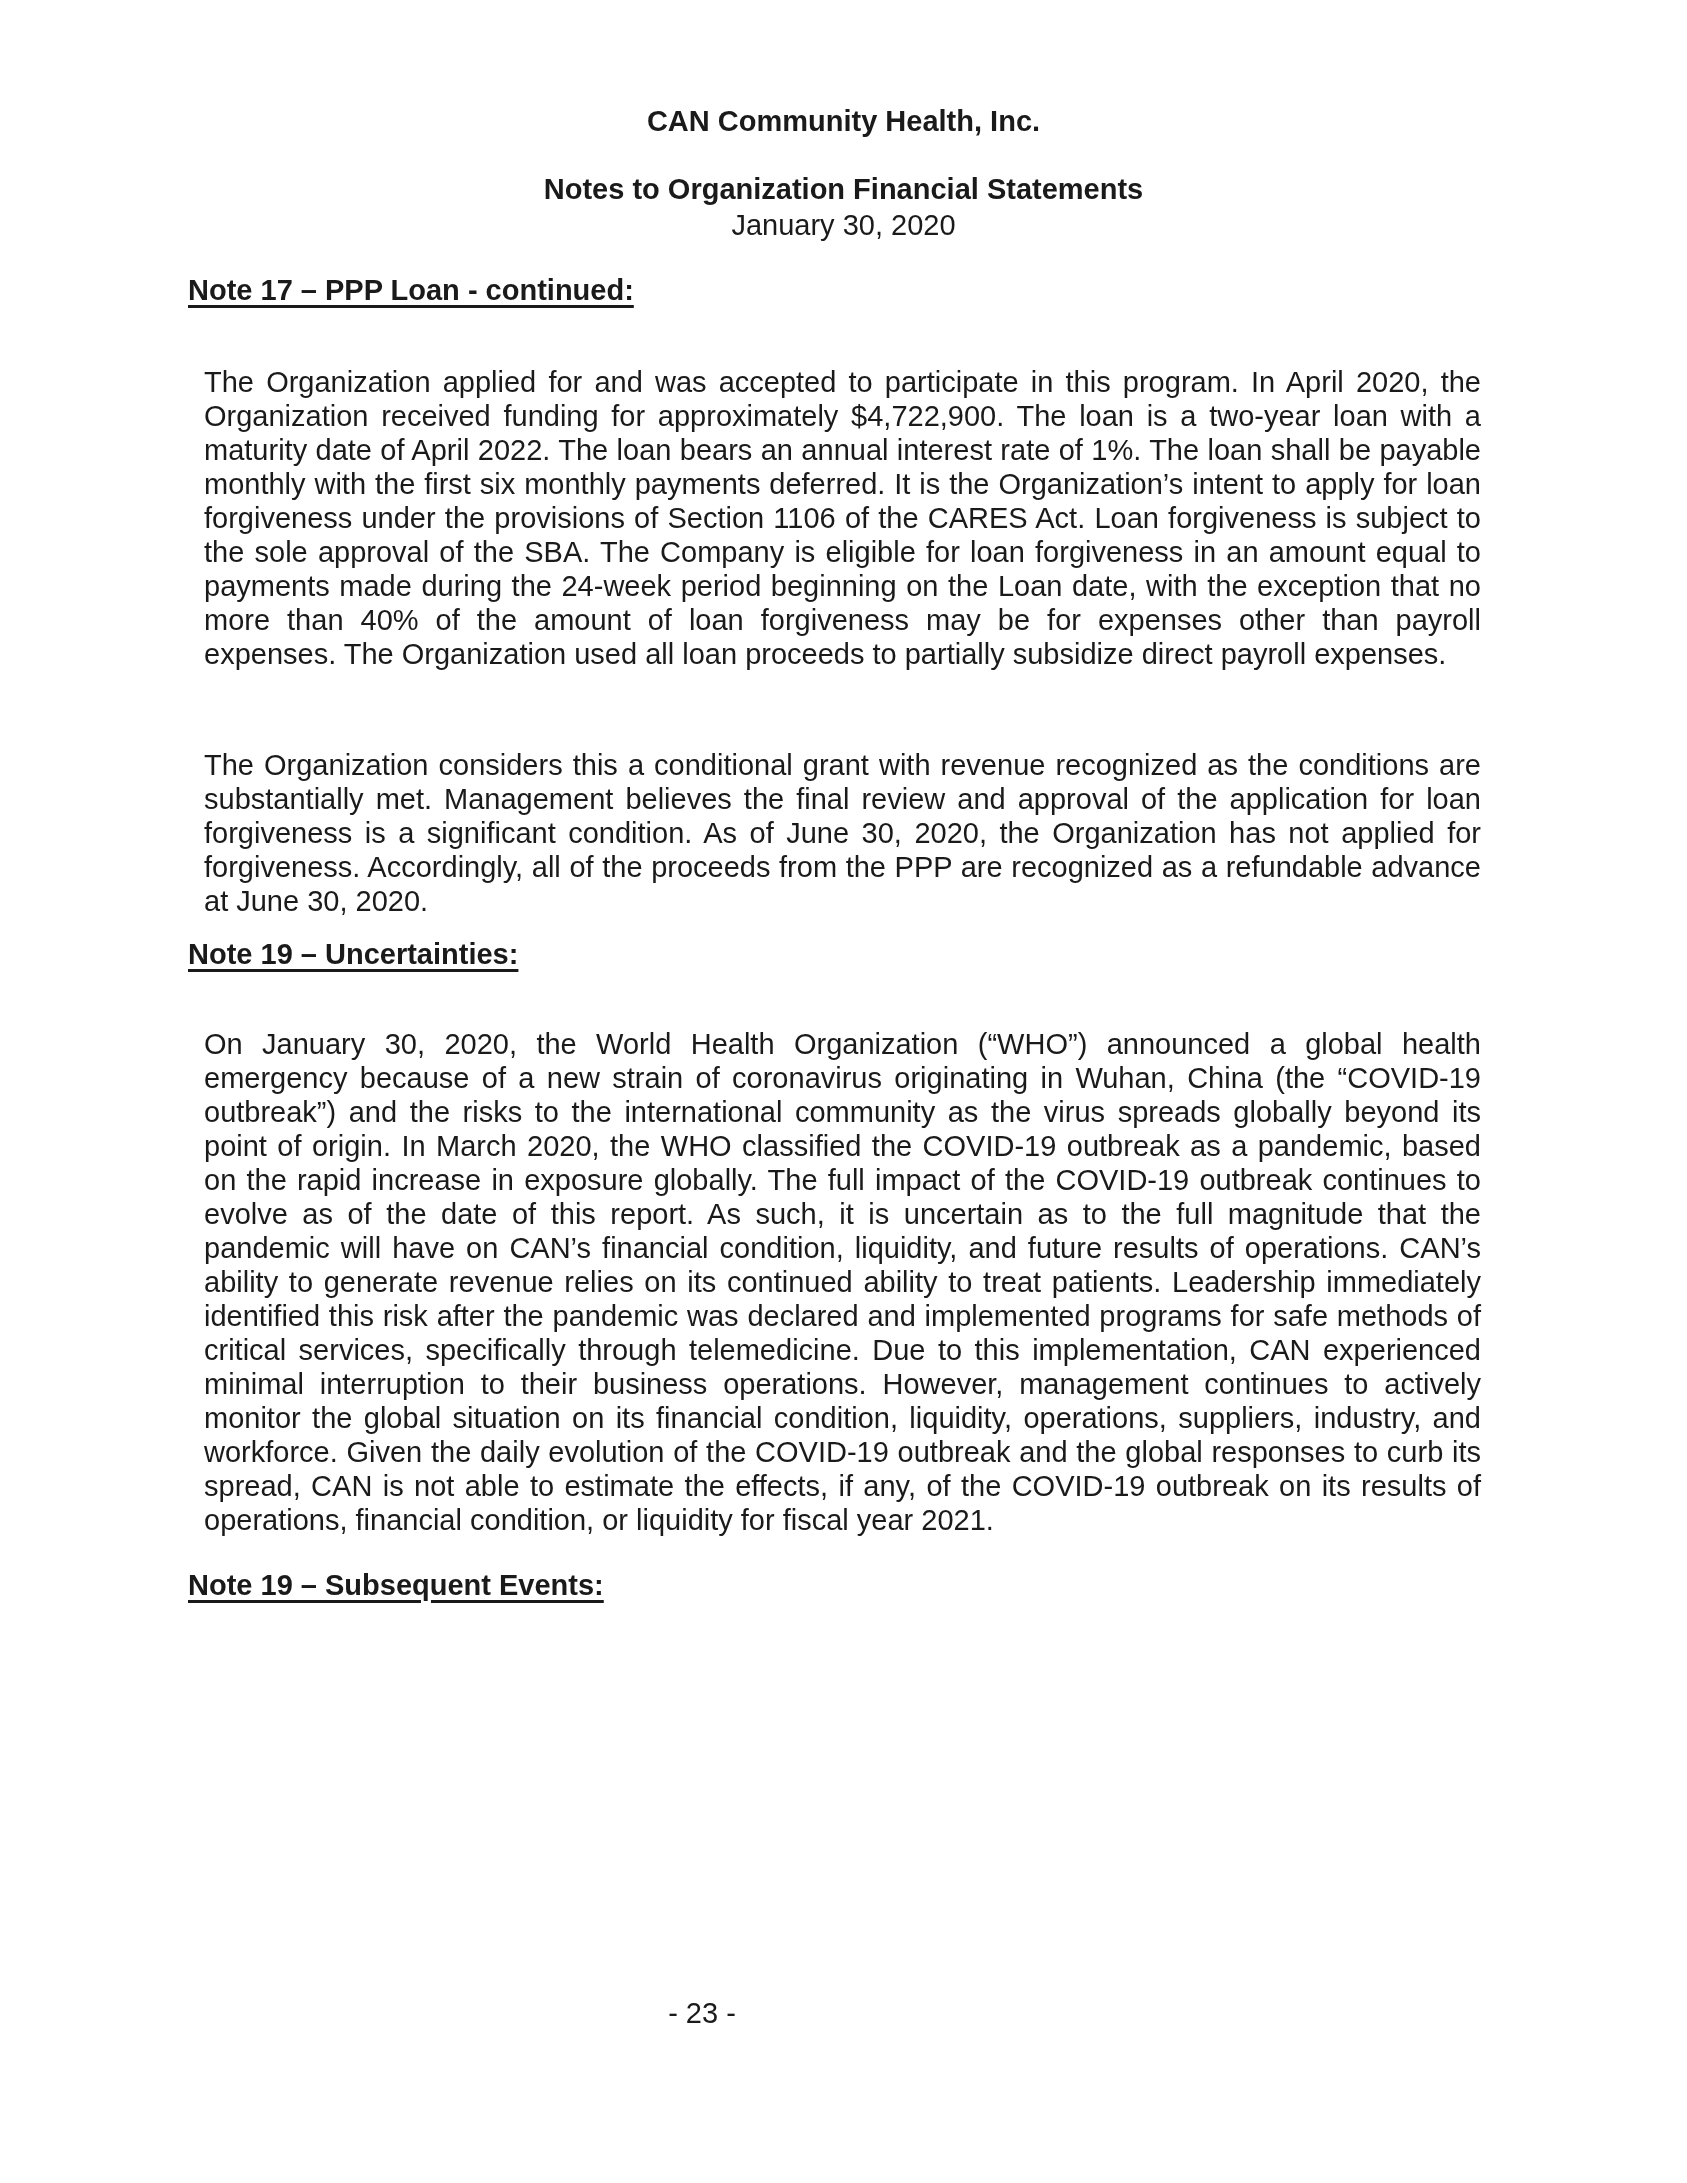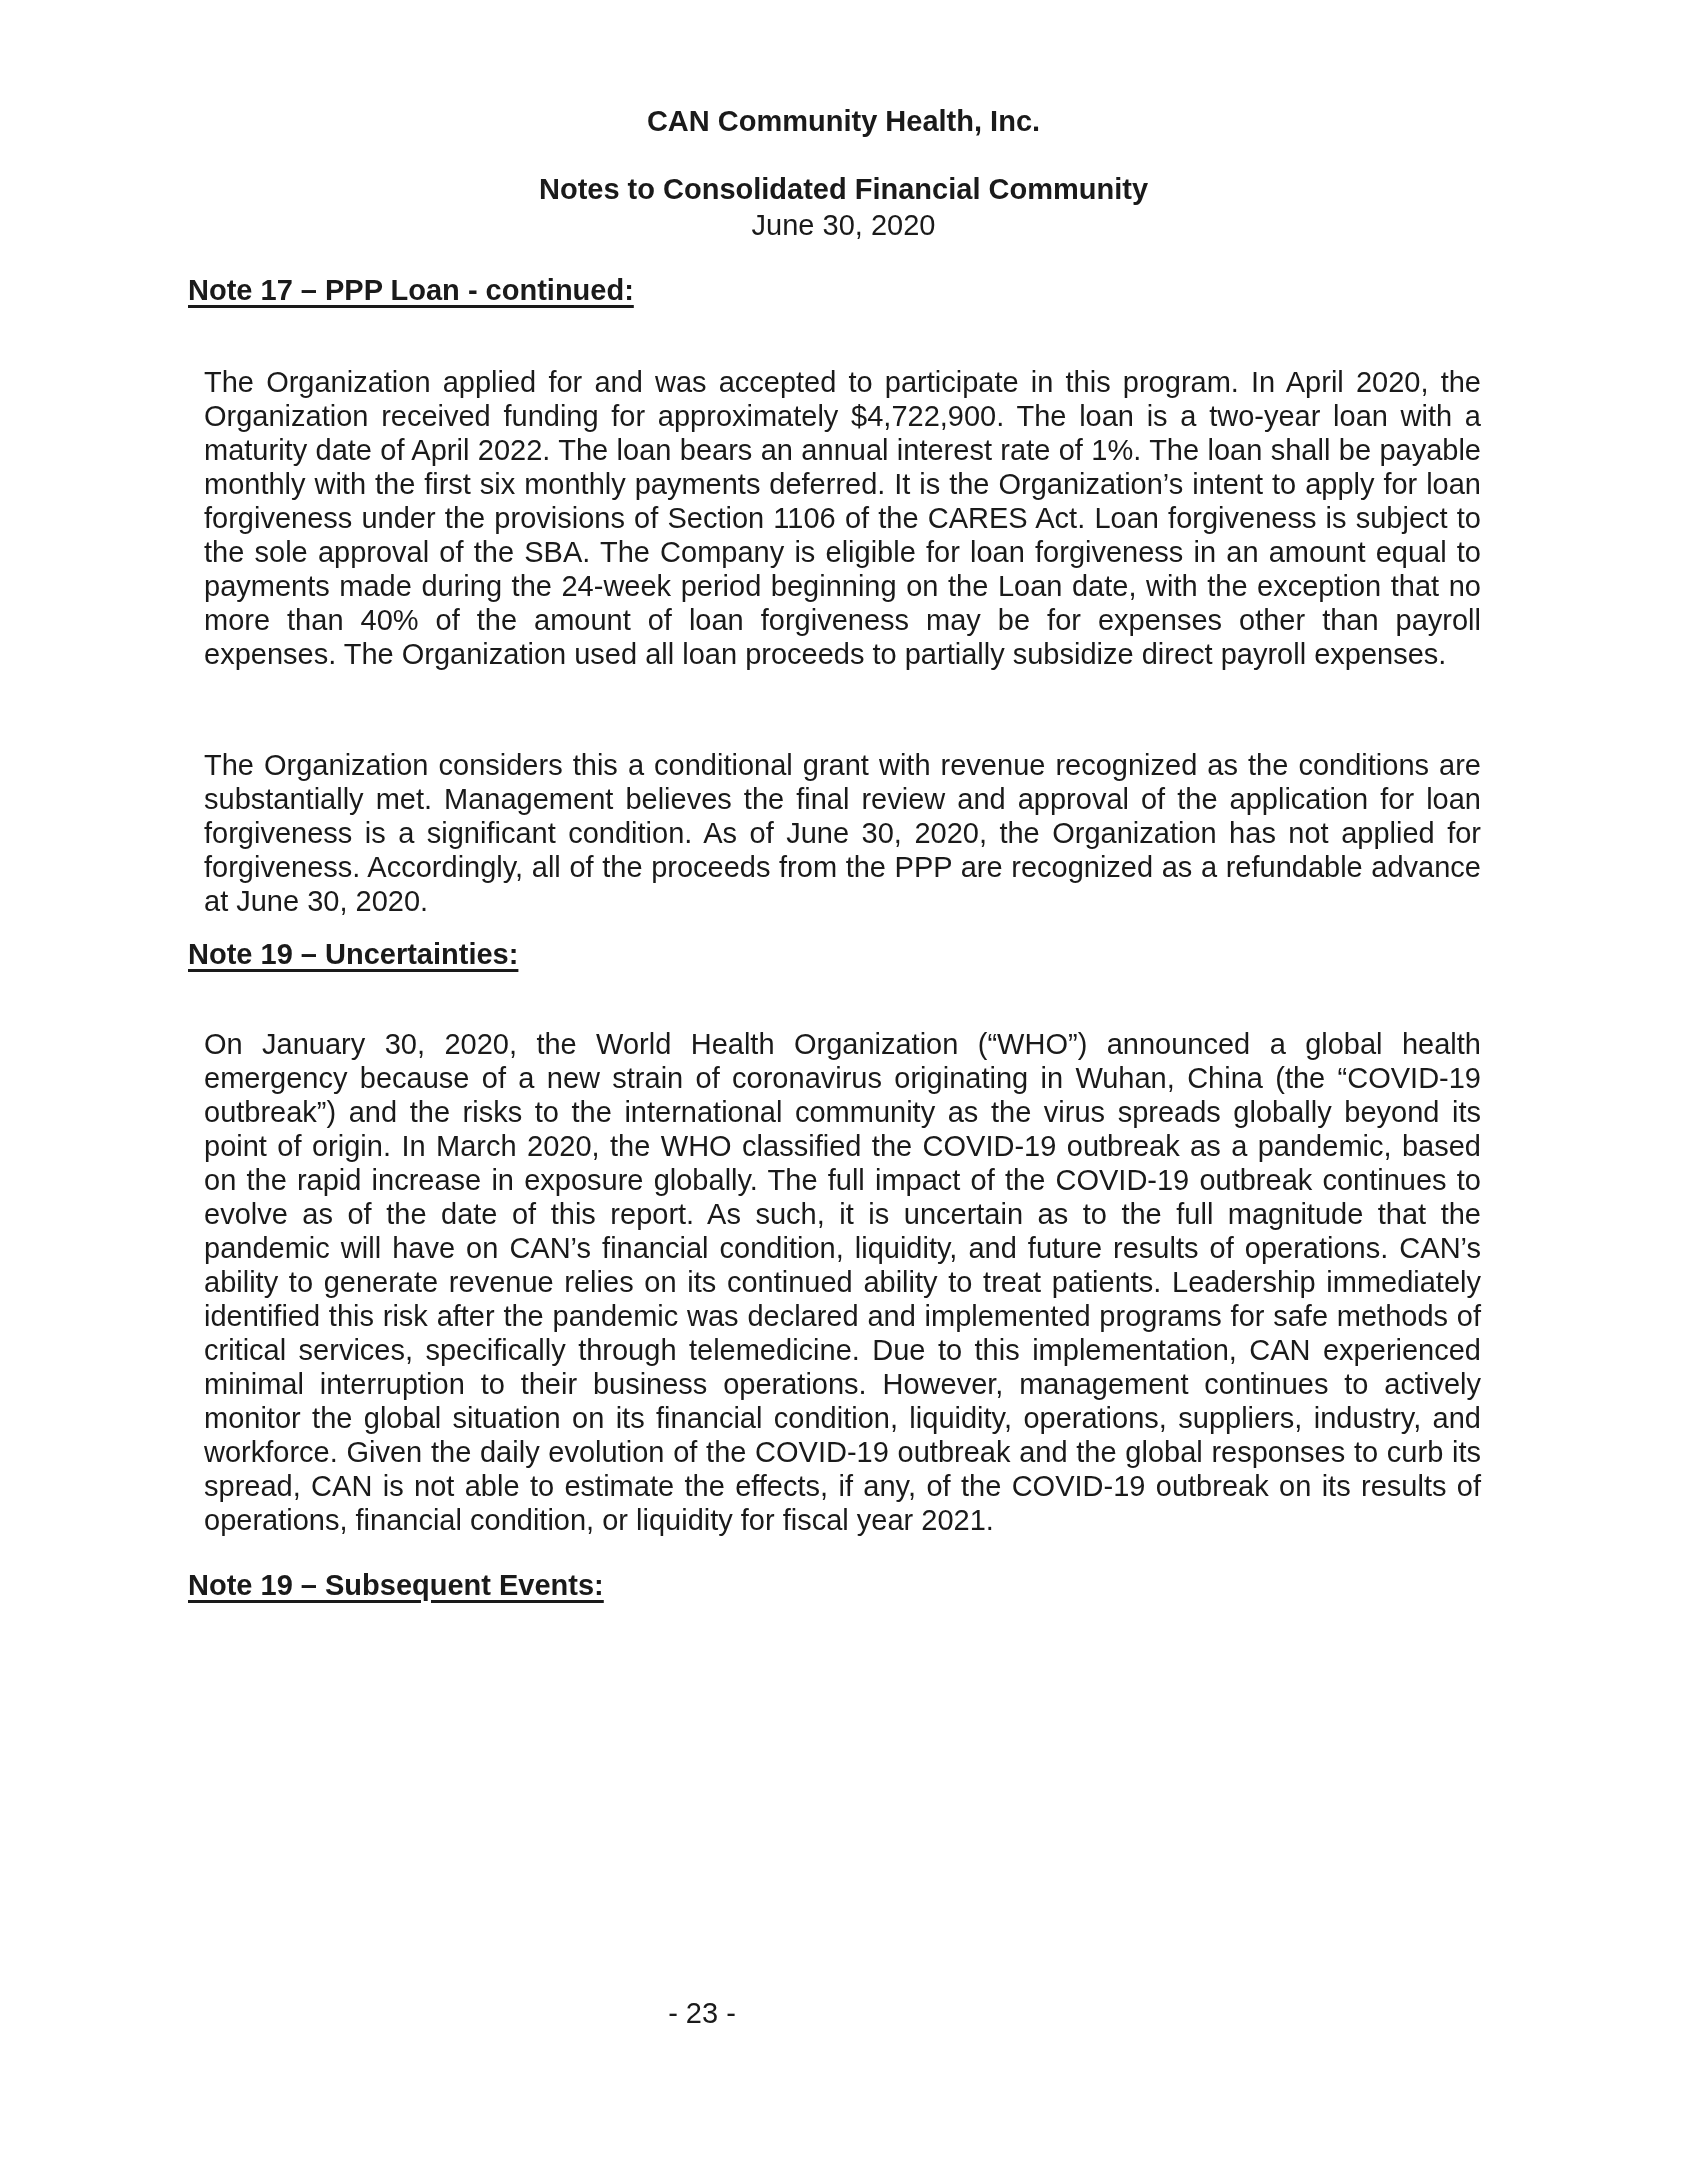--- a/index.html
+++ b/index.html
@@ -21,22 +21,22 @@
   #p18 { top: 1011px; }
   #h19 { top: 1568px; }
   #p19 { top: 1639px; }
   .page-number { position: absolute; top: 1997px; left: 0; width: 1404px; text-align: center; font-size: 29px; }
 </style>
 </head>
 <body>
 
 <div class="page">
   <div class="center company">CAN Community Health, Inc.</div>
-  <div class="center subtitle">Notes to Consolidated Financial Community</div>
-  <div class="center date">June 30, 2020</div>
+  <div class="center subtitle">Notes to Organization Financial Statements</div>
+  <div class="center date">January 30, 2020</div>
 
   <h2 class="content heading" id="h17">Note 17 – PPP Loan - continued:</h2>
   <p class="content para" id="p17a">The Organization applied for and was accepted to participate in this program. In April 2020, the Organization received funding for approximately $4,722,900. The loan is a two-year loan with a maturity date of April 2022. The loan bears an annual interest rate of 1%. The loan shall be payable monthly with the first six monthly payments deferred. It is the Organization’s intent to apply for loan forgiveness under the provisions of Section 1106 of the CARES Act. Loan forgiveness is subject to the sole approval of the SBA. The Company is eligible for loan forgiveness in an amount equal to payments made during the 24-week period beginning on the Loan date, with the exception that no more than 40% of the amount of loan forgiveness may be for expenses other than payroll expenses. The Organization used all loan proceeds to partially subsidize direct payroll expenses.</p>
   <p class="content para" id="p17b">The Organization considers this a conditional grant with revenue recognized as the conditions are substantially met.  Management believes the final review and approval of the application for loan forgiveness is a significant condition.  As of June 30, 2020, the Organization has not applied for forgiveness. Accordingly, all of the proceeds from the PPP are recognized as a refundable advance at June 30, 2020.</p>
 
   <h2 class="content heading" id="h18">Note 19 – Uncertainties:</h2>
   <p class="content para" id="p18">On January 30, 2020, the World Health Organization (“WHO”) announced a global health emergency because of a new strain of coronavirus originating in Wuhan, China (the “COVID-19 outbreak”) and the risks to the international community as the virus spreads globally beyond its point of origin. In March 2020, the WHO classified the COVID-19 outbreak as a pandemic, based on the rapid increase in exposure globally. The full impact of the COVID-19 outbreak continues to evolve as of the date of this report. As such, it is uncertain as to the full magnitude that the pandemic will have on CAN’s financial condition, liquidity, and future results of operations. CAN’s ability to generate revenue relies on its continued ability to treat patients.  Leadership immediately identified this risk after the pandemic was declared and implemented programs for safe methods of critical services, specifically through telemedicine.  Due to this implementation, CAN experienced minimal interruption to their business operations.  However, management continues to actively monitor the global situation on its financial condition, liquidity, operations, suppliers, industry, and workforce. Given the daily evolution of the COVID-19 outbreak and the global responses to curb its spread, CAN is not able to estimate the effects, if any, of the COVID-19 outbreak on its results of operations, financial condition, or liquidity for fiscal year 2021.</p>
 
   <h2 class="content heading" id="h19">Note 19 – Subsequent Events:</h2>
 

